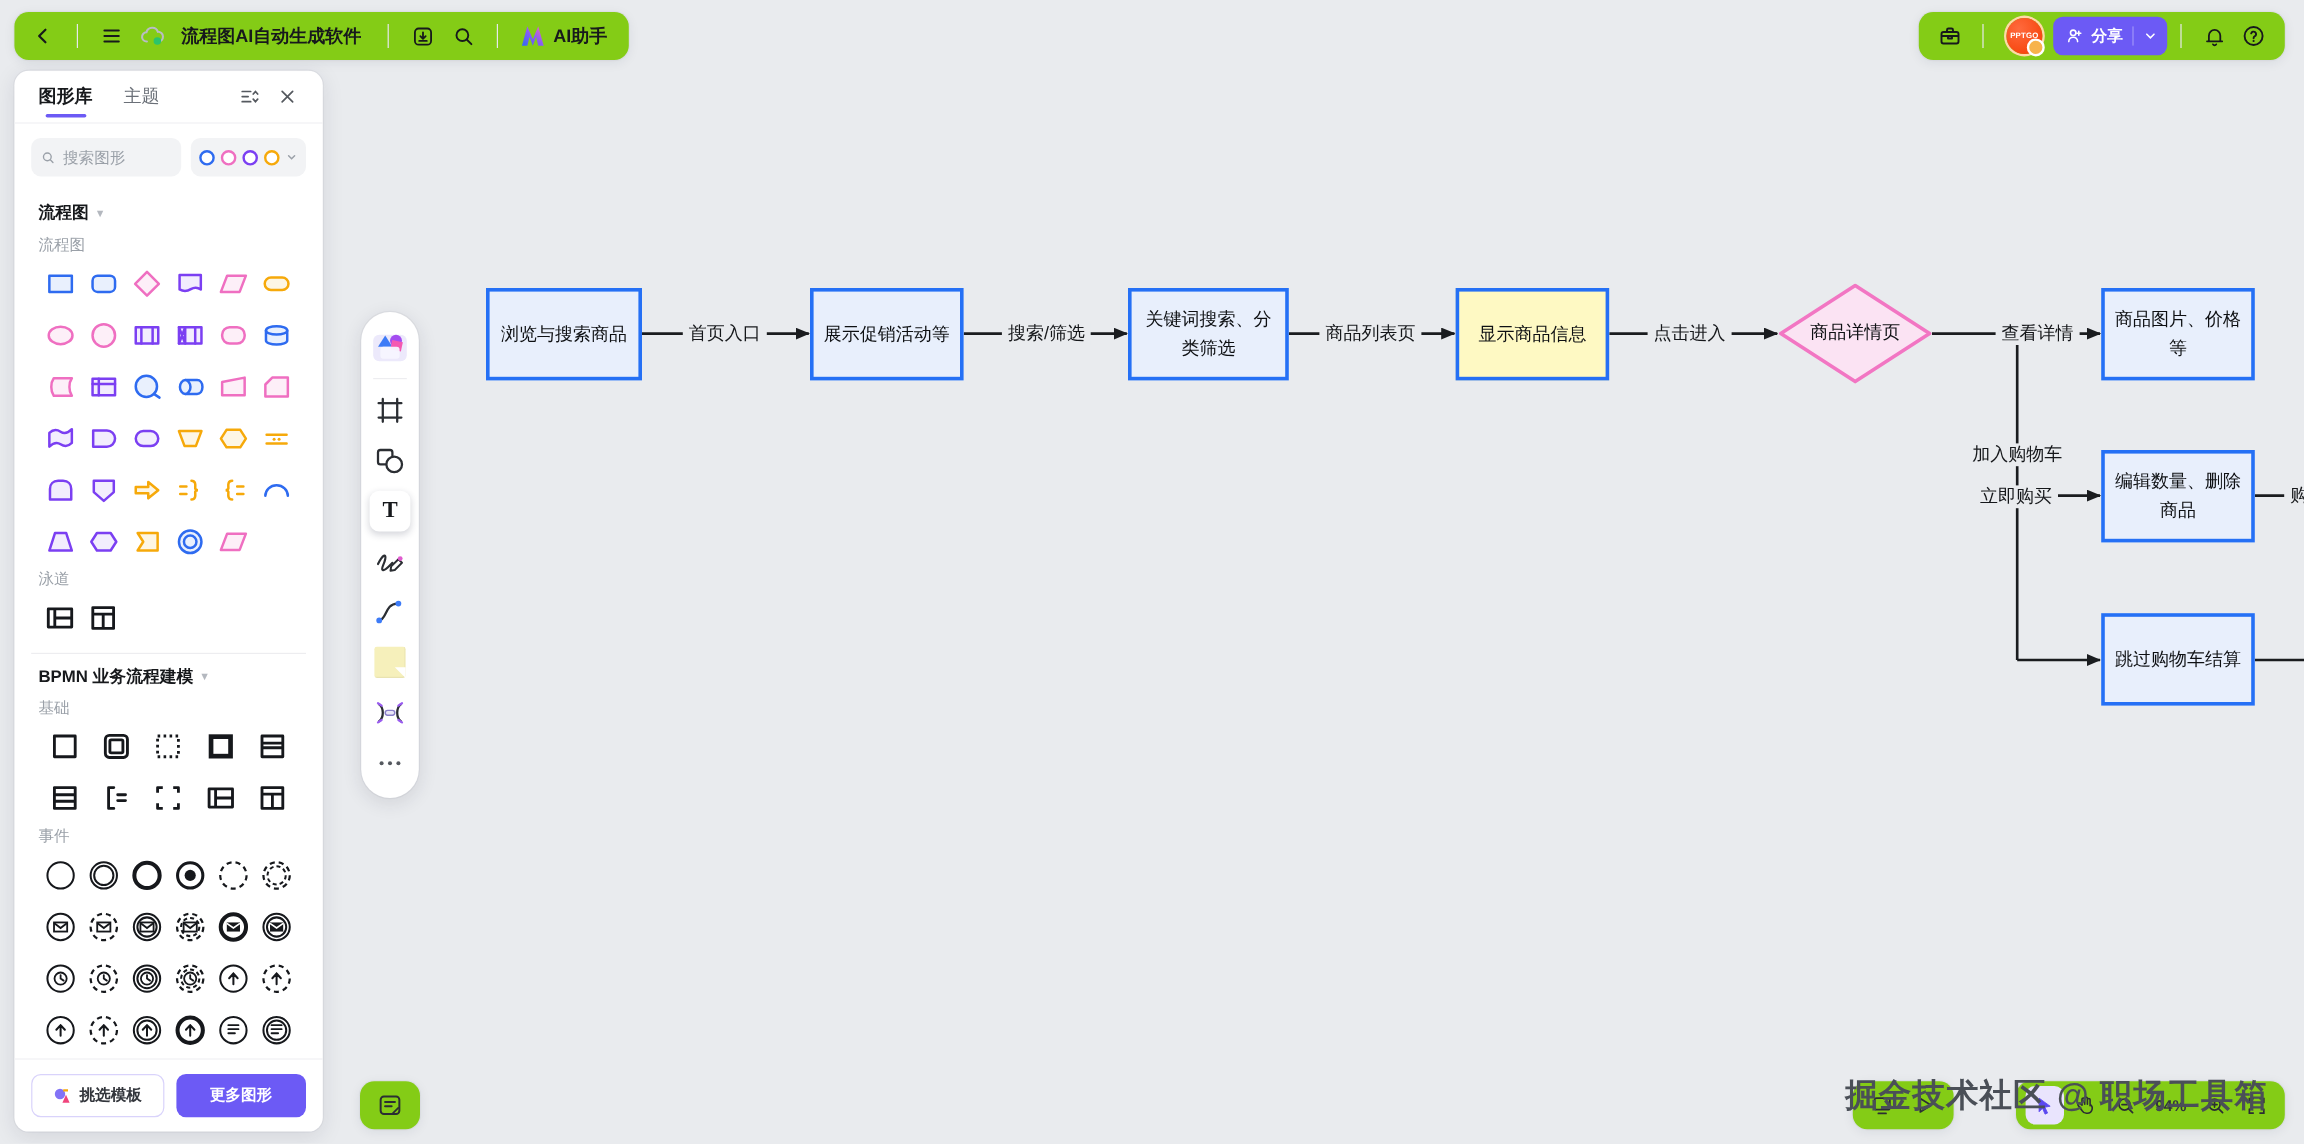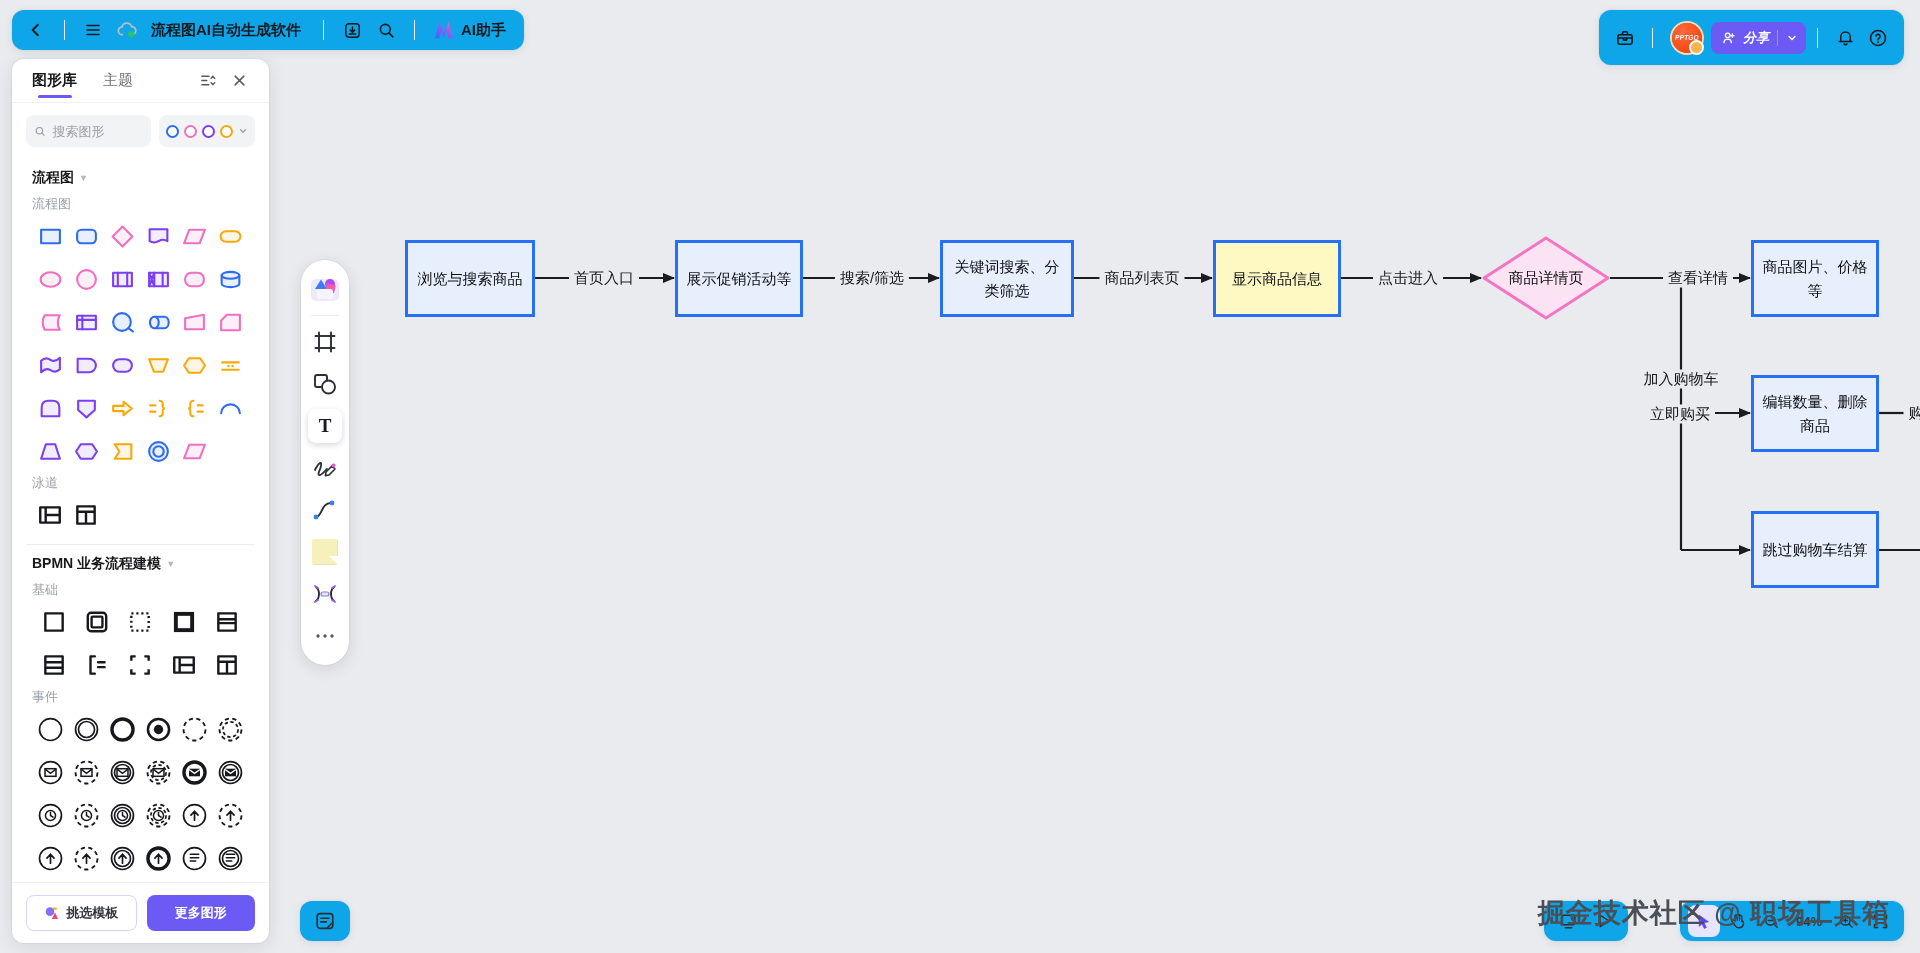--- a/index.html
+++ b/index.html
@@ -1,31 +1,31 @@
 <!DOCTYPE html>
 <html><head>
 <meta charset="utf-8">
 <style>
   * { box-sizing: border-box; margin: 0; padding: 0; }
   html,body { width:1920px; height:953px; overflow:hidden; }
   body { font-family:"Liberation Sans","DejaVu Sans",sans-serif; background:#e9ebee; position:relative; color:#1a1c1f; }
   svg { display:block; }
 
   
-  .floatbar { position:absolute; background:#0ea5e9; border-radius:12px; box-shadow:0 2px 10px rgba(30,34,60,.08), 0 0 0 1px rgba(30,34,60,.03); display:flex; align-items:center; }
+  .floatbar { position:absolute; background:#84cc16; border-radius:12px; box-shadow:0 2px 10px rgba(30,34,60,.08), 0 0 0 1px rgba(30,34,60,.03); display:flex; align-items:center; }
   .vdiv { width:1px; height:20px; background:#e7e8ec; margin:0 10px; flex:none; }
   .iconbtn { width:32px; height:32px; border-radius:8px; display:flex; align-items:center; justify-content:center; cursor:pointer; flex:none; }
 
   
   #topbar-left { left:12px; top:10px; height:40px; padding:0 12px 0 8px; gap:2px; z-index:30; }
   #doc-title { font-size:15px; font-weight:700; color:#17191c; margin:0 10px 0 6px; white-space:nowrap; }
   .ai-label { font-size:15px; font-weight:700; color:#17191c; margin-left:6px; }
 
   
-  #topbar-right { right:16px; top:10px; height:55px; padding:0 10px; gap:1px; z-index:30;font-style:italic; }
+  #topbar-right { right:16px; top:10px; height:40px; padding:0 10px; gap:1px; z-index:30; }
   #avatar { width:30px; height:30px; border-radius:50%; background:radial-gradient(circle at 35% 30%, #ff6a3d, #f43b00); color:#fff; font-size:6.5px; font-weight:700; display:flex; align-items:center; justify-content:center; letter-spacing:.2px; position:relative; box-shadow:0 0 0 2px #ffd9a8; margin:0 8px; cursor:pointer; flex:none;}
   #avatar::after { content:""; position:absolute; right:-2px; bottom:-2px; width:11px; height:11px; border-radius:50%; background:#f7b34c; border:2px solid #fff; }
   #share-btn { height:32px; background:#6c5af5; border-radius:8px; display:flex; align-items:center; color:#fff; font-size:13px; font-weight:700; padding:0 8px 0 10px; cursor:pointer; gap:6px; flex:none;}
   #share-btn .sb-div { width:1px; height:16px; background:rgba(255,255,255,.35); margin:0 2px; }
 
   
   #sidebar { position:absolute; left:12px; top:59px; width:257px; height:884px; background:#fff; border-radius:12px; box-shadow:0 4px 18px rgba(30,34,60,.10), 0 0 0 1px rgba(30,34,60,.04); z-index:20; display:flex; flex-direction:column; }
   #sb-head { height:44px; display:flex; align-items:center; padding:0 14px 0 20px; border-bottom:1px solid #f0f1f3; flex:none; }
   .sb-tab { font-size:15px; color:#6b7078; margin-right:26px; cursor:pointer; position:relative; height:44px; display:flex; align-items:center; }
   .sb-tab.active { color:#17191c; font-weight:700; }

